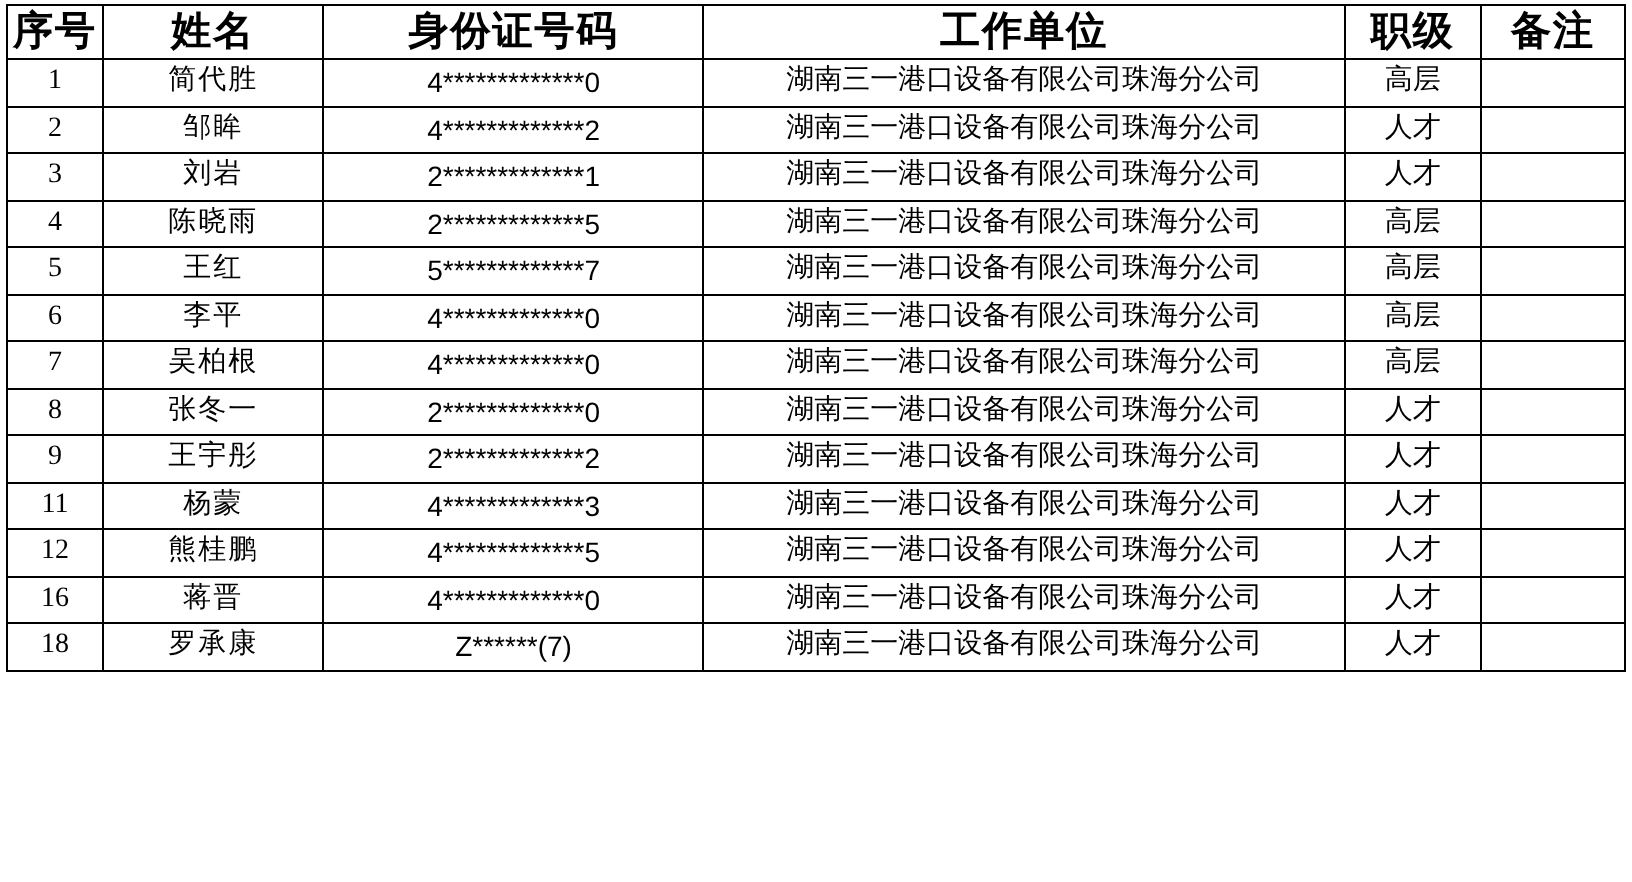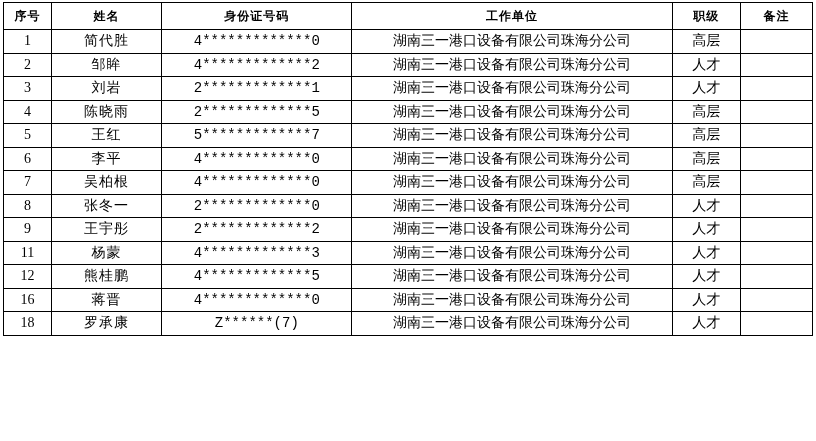--- a/index.html
+++ b/index.html
@@ -32,42 +32,42 @@
     text-align: center;
     vertical-align: middle;
     padding: 0;
     line-height: 1.0;
     white-space: nowrap;
     overflow: hidden;
   }
   table.roster thead th {
     height: 26px;
     font-weight: bold;
-    font-size: 12px;
+    font-size: 20px;
     letter-spacing: 1px;
   }
   table.roster tbody td {
     height: 22.5px;
     font-size: 14px;
   }
   
   col.c-index { width: 48px; }
   col.c-name  { width: 110px; }
   col.c-id    { width: 190px; }
   col.c-org   { width: 320px; }
   col.c-level { width: 68px; }
   col.c-note  { width: 72px; }
 
   td.index-cell { font-size: 14px; }
   td.name-cell {
     font-size: 15px;
     letter-spacing: 1px;
   }
   td.id-cell {
-    font-family: Liberation Mono, monospace;
+    font-family: Liberation Sans, sans-serif;
     font-size: 14px;
     letter-spacing: 0px;
   }
   td.org-cell { font-size: 14px; }
   td.level-cell { font-size: 14px; }
   td.note-cell { font-size: 14px; }
 </style>
 </head>
 <body>
 

